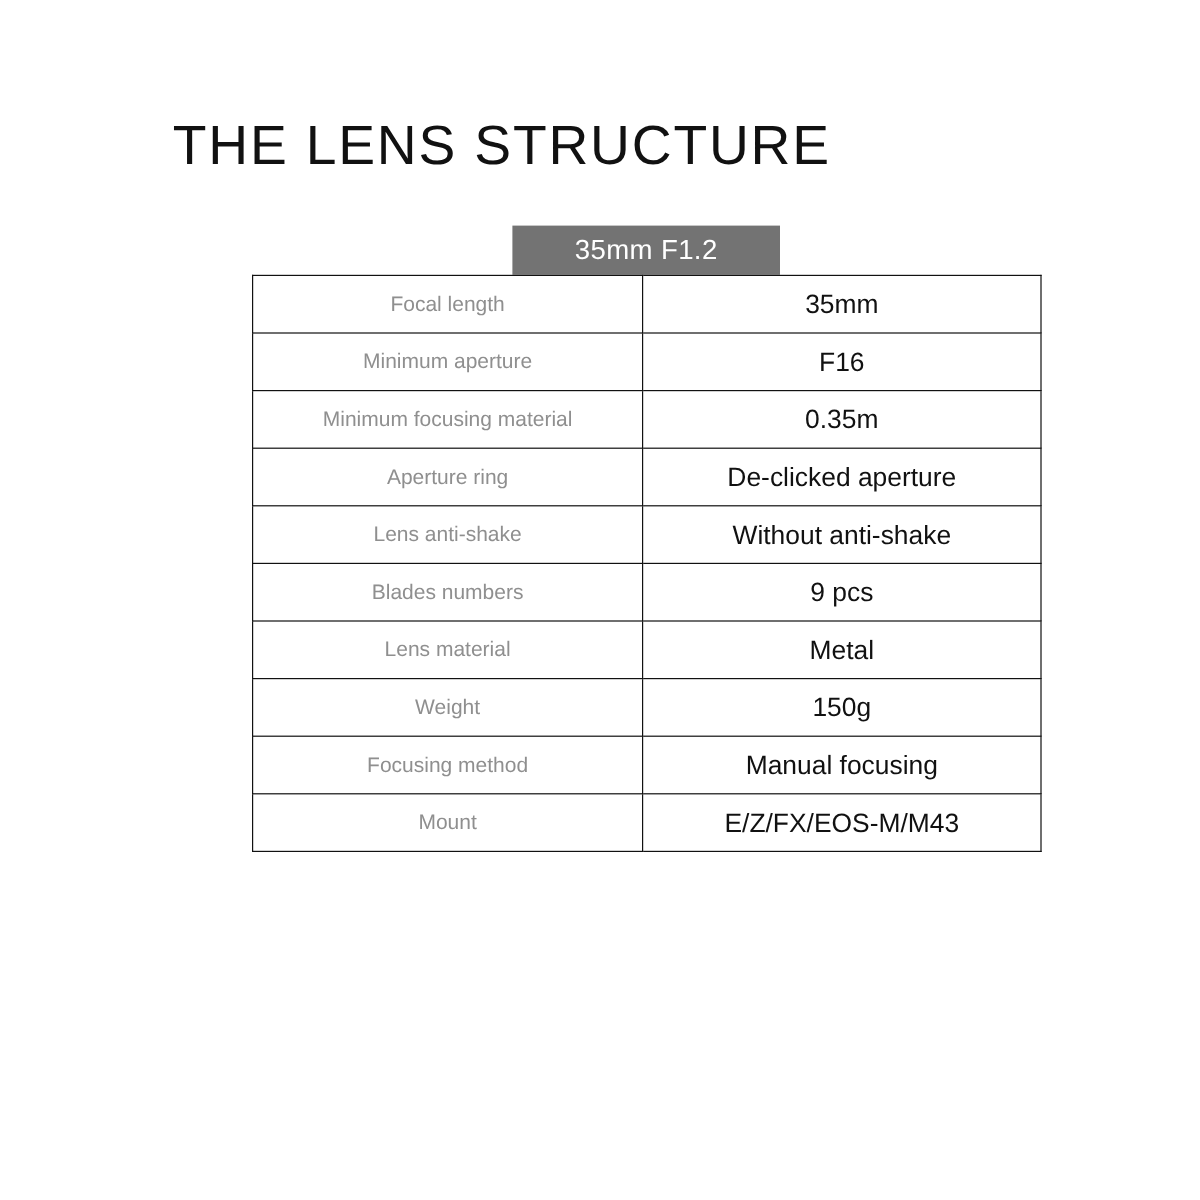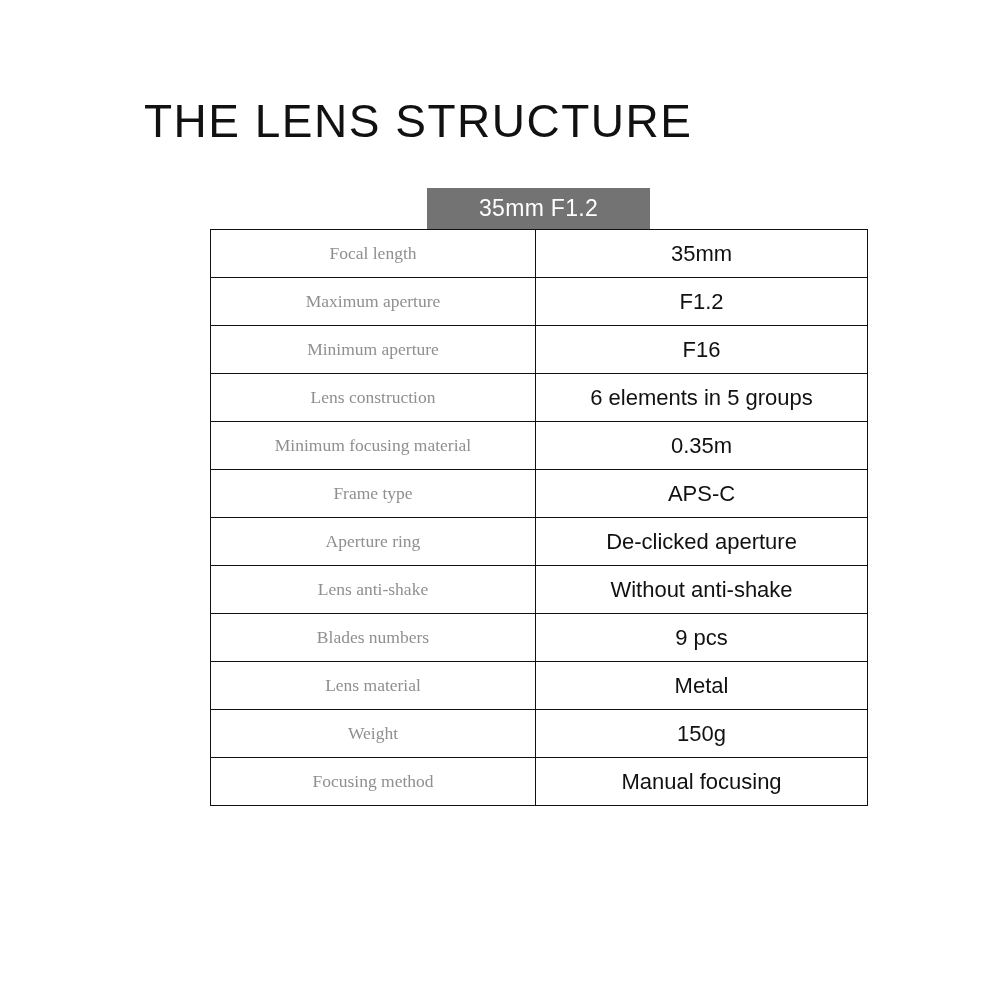--- a/index.html
+++ b/index.html
@@ -67,21 +67,20 @@
     text-align: center;
     vertical-align: middle;
     padding: 0 6px;
     box-sizing: border-box;
   }
   td.spec-label {
     width: 325px;
     color: #8f8f8f;
     font-size: 17.5px;
     font-weight: 400;
-    font-family: Liberation Serif, serif;
   }
   td.spec-value {
     width: 332px;
     color: #111111;
     font-size: 22px;
     font-weight: 400;
   }
 </style>
 </head>
 <body>
@@ -94,38 +93,26 @@
 
     <div class="title-tab">35mm F1.2</div>
 
     <table class="spec-table">
       <tbody>
         <tr>
           <td class="spec-label">Focal length</td>
           <td class="spec-value">35mm</td>
         </tr>
         <tr>
-          <td class="spec-label">Maximum aperture</td>
-          <td class="spec-value">F1.2</td>
-        </tr>
-        <tr>
           <td class="spec-label">Minimum aperture</td>
           <td class="spec-value">F16</td>
         </tr>
         <tr>
-          <td class="spec-label">Lens construction</td>
-          <td class="spec-value">6 elements in 5 groups</td>
-        </tr>
-        <tr>
           <td class="spec-label">Minimum focusing material</td>
           <td class="spec-value">0.35m</td>
-        </tr>
-        <tr>
-          <td class="spec-label">Frame type</td>
-          <td class="spec-value">APS-C</td>
         </tr>
         <tr>
           <td class="spec-label">Aperture ring</td>
           <td class="spec-value">De-clicked aperture</td>
         </tr>
         <tr>
           <td class="spec-label">Lens anti-shake</td>
           <td class="spec-value">Without anti-shake</td>
         </tr>
         <tr>
@@ -137,17 +124,21 @@
           <td class="spec-value">Metal</td>
         </tr>
         <tr>
           <td class="spec-label">Weight</td>
           <td class="spec-value">150g</td>
         </tr>
         <tr>
           <td class="spec-label">Focusing method</td>
           <td class="spec-value">Manual focusing</td>
         </tr>
+        <tr>
+          <td class="spec-label">Mount</td>
+          <td class="spec-value">E/Z/FX/EOS-M/M43</td>
+        </tr>
       </tbody>
     </table>
 
   </div>
 </div>
 
 </body></html>

